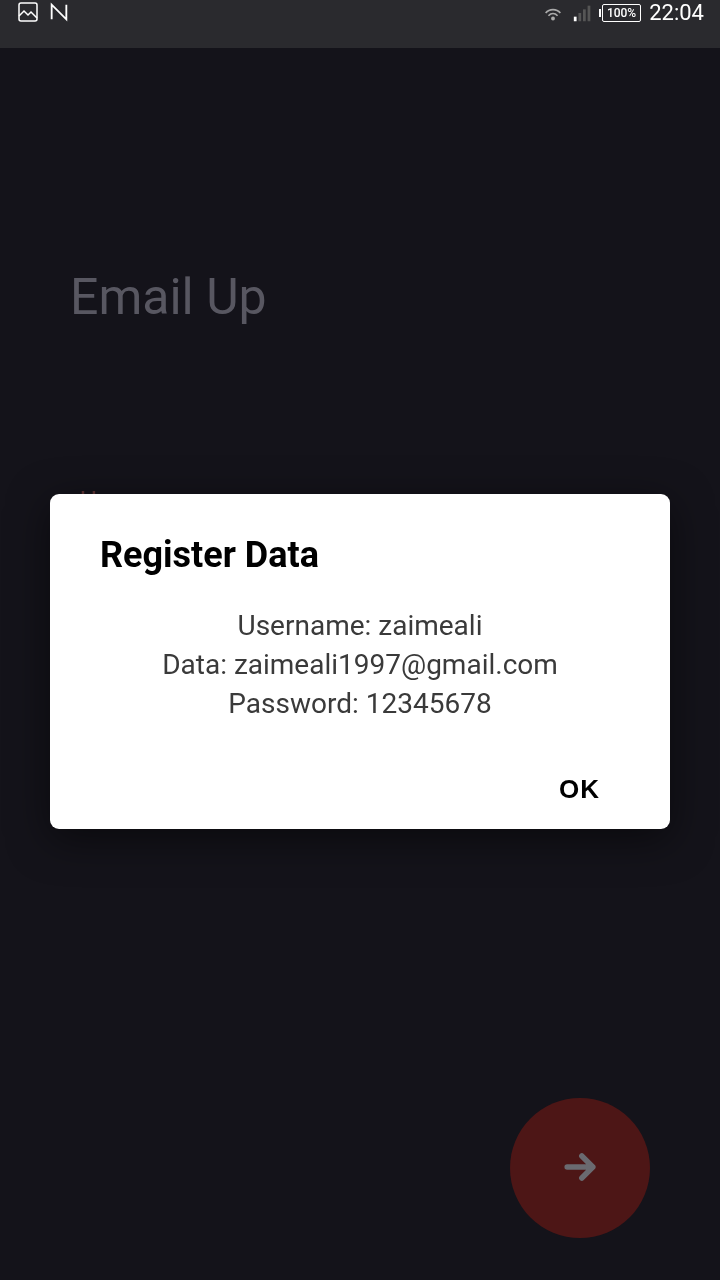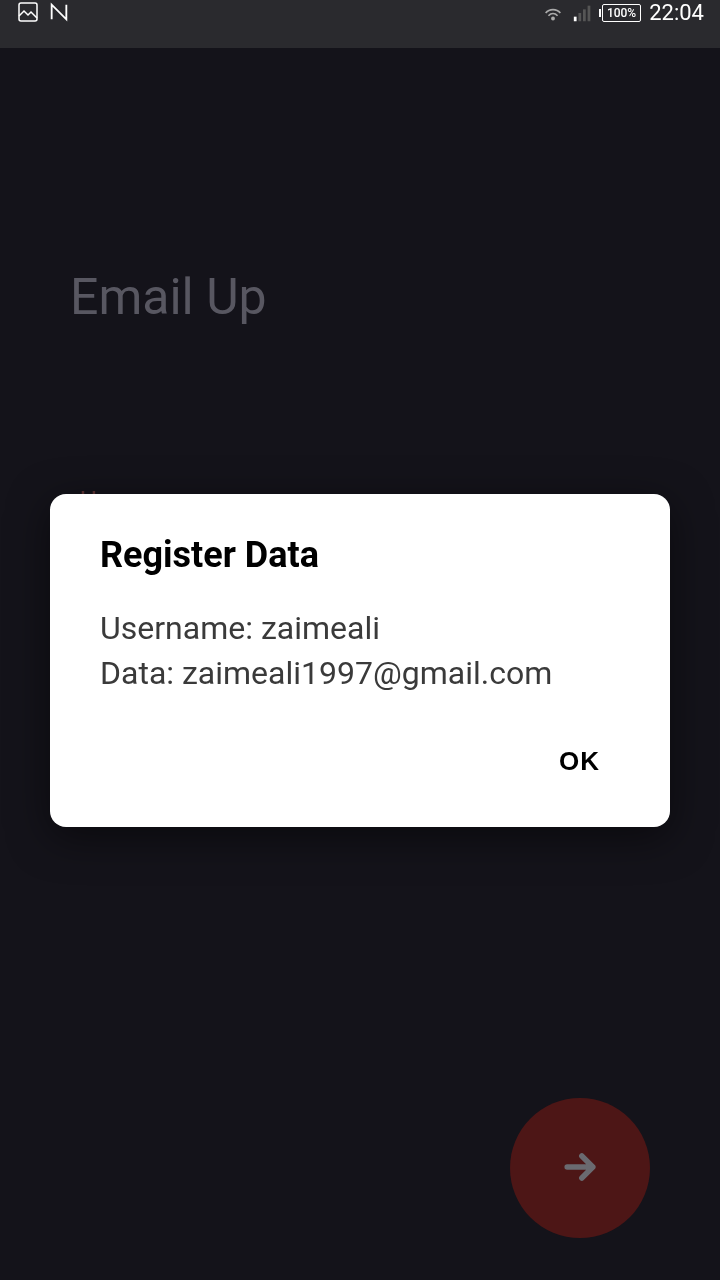--- a/index.html
+++ b/index.html
@@ -94,36 +94,37 @@
       left: 0;
       width: 100%;
       height: 100%;
       display: flex;
       align-items: center;
       justify-content: center;
     }
     .dialog {
       background: #fff;
       width: 620px;
-      border-radius: 16px;
-      padding: 40px 50px 40px 50px;
+      border-radius: 9px;
+      padding: 40px 50px 14px 50px;
       box-shadow: 0 10px 40px rgba(0,0,0,0.5);
       position: absolute;
       top: 494px;
     }
     .dialog-title {
       font-size: 36px;
       font-weight: 700;
       color: #000;
       margin-bottom: 30px;
     }
     .dialog-body {
-      font-size: 32px;
+      font-size: 28px;
       color: #3a3a3a;
       line-height: 1.4;
+      text-align: center;
     }
     .dialog-actions {
       display: flex;
       justify-content: flex-end;
       margin-top: 40px;
       align-items: flex-end;
     }
     .dialog-ok {
       background: none;
       border: none;
@@ -186,18 +187,19 @@
   </button>
 
 </div>
 
 <div class="overlay">
   <div class="dialog">
     <div class="dialog-title">Register Data</div>
     <div class="dialog-body">
       <div>Username: zaimeali</div>
       <div>Data: zaimeali1997@gmail.com</div>
+      <div>Password: 12345678</div>
     </div>
     <div class="dialog-actions">
       <button class="dialog-ok">OK</button>
     </div>
   </div>
 </div>
 
 </body></html>

